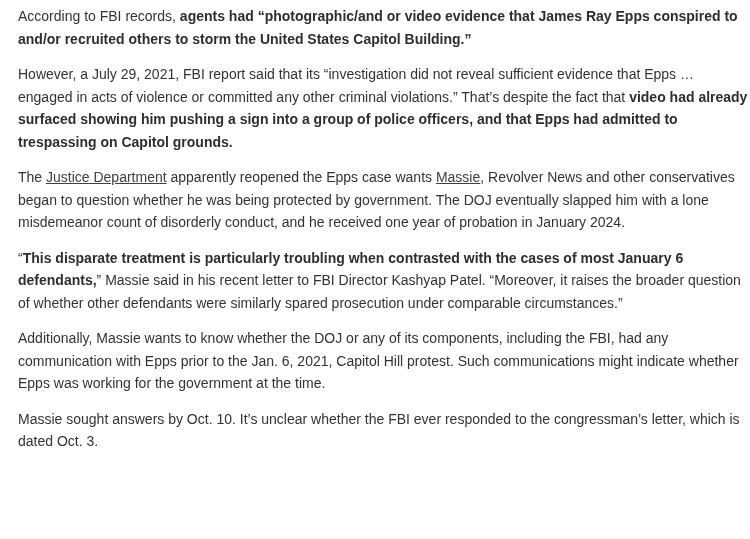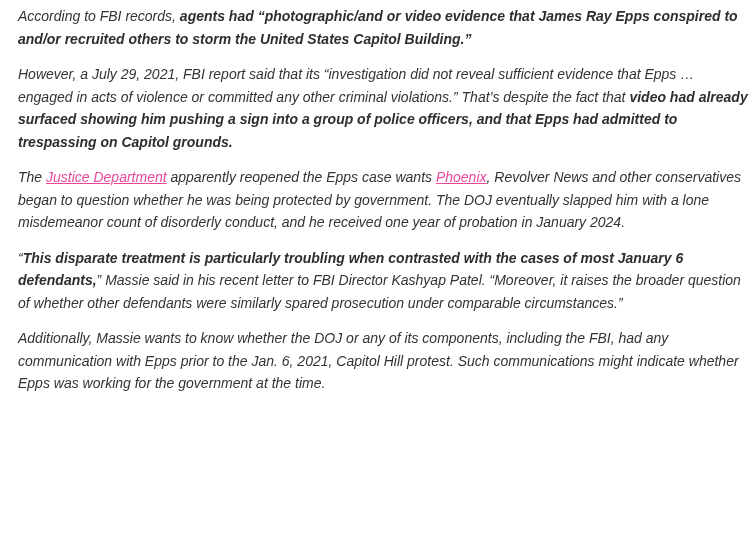--- a/index.html
+++ b/index.html
@@ -12,42 +12,42 @@
   .article {
     font-family: "Liberation Sans", "DejaVu Sans", sans-serif;
     font-size: 14px;
     line-height: 22.5px;
     color: #333333;
     padding: 5px 2px 0 18px;
     width: 750px;
   }
   .article p {
     margin-bottom: 13px;
-    font-style: italic;
   }
   .article strong {
     font-weight: bold;
     color: #2e2e2e;
   }
   .article a {
-    color: #ec4899;
+    color: #404040;
     text-decoration: underline;
     cursor: pointer;
   }
 </style>
 </head>
 <body>
 
 <div class="article">
 
   <p><span>According to FBI records, </span><strong>agents had “photographic/and or video evidence that James Ray Epps conspired to and/or recruited others to storm the United States Capitol Building.”</strong></p>
 
   <p><span>However, a July 29, 2021, FBI report said that its “investigation did not reveal sufficient evidence that Epps … engaged in acts of violence or committed any other criminal violations.” That’s despite the fact that </span><strong>video had already surfaced showing him pushing a sign into a group of police officers, and that Epps had admitted to trespassing on Capitol grounds.</strong></p>
 
-  <p><span>The </span><a href="#">Justice Department</a><span> apparently reopened the Epps case wants </span><a href="#">Phoenix</a><span>, Revolver News and other conservatives began to question whether he was being protected by government. The DOJ eventually slapped him with a lone misdemeanor count of disorderly conduct, and he received one year of probation in January 2024.</span></p>
+  <p><span>The </span><a href="#">Justice Department</a><span> apparently reopened the Epps case wants </span><a href="#">Massie</a><span>, Revolver News and other conservatives began to question whether he was being protected by government. The DOJ eventually slapped him with a lone misdemeanor count of disorderly conduct, and he received one year of probation in January 2024.</span></p>
 
   <p><span>“</span><strong>This disparate treatment is particularly troubling when contrasted with the cases of most January 6 defendants,</strong><span>” Massie said in his recent letter to FBI Director Kashyap Patel. “Moreover, it raises the broader question of whether other defendants were similarly spared prosecution under comparable circumstances.”</span></p>
 
 
   <p><span>Additionally, Massie wants to know whether the DOJ or any of its components, including the FBI, had any communication with Epps prior to the Jan. 6, 2021, Capitol Hill protest. Such communications might indicate whether Epps was working for the government at the time.</span></p>
 
+  <p><span>Massie sought answers by Oct. 10. It’s unclear whether the FBI ever responded to the congressman’s letter, which is dated Oct. 3.</span></p>
 
 </div>
 
 </body></html>

